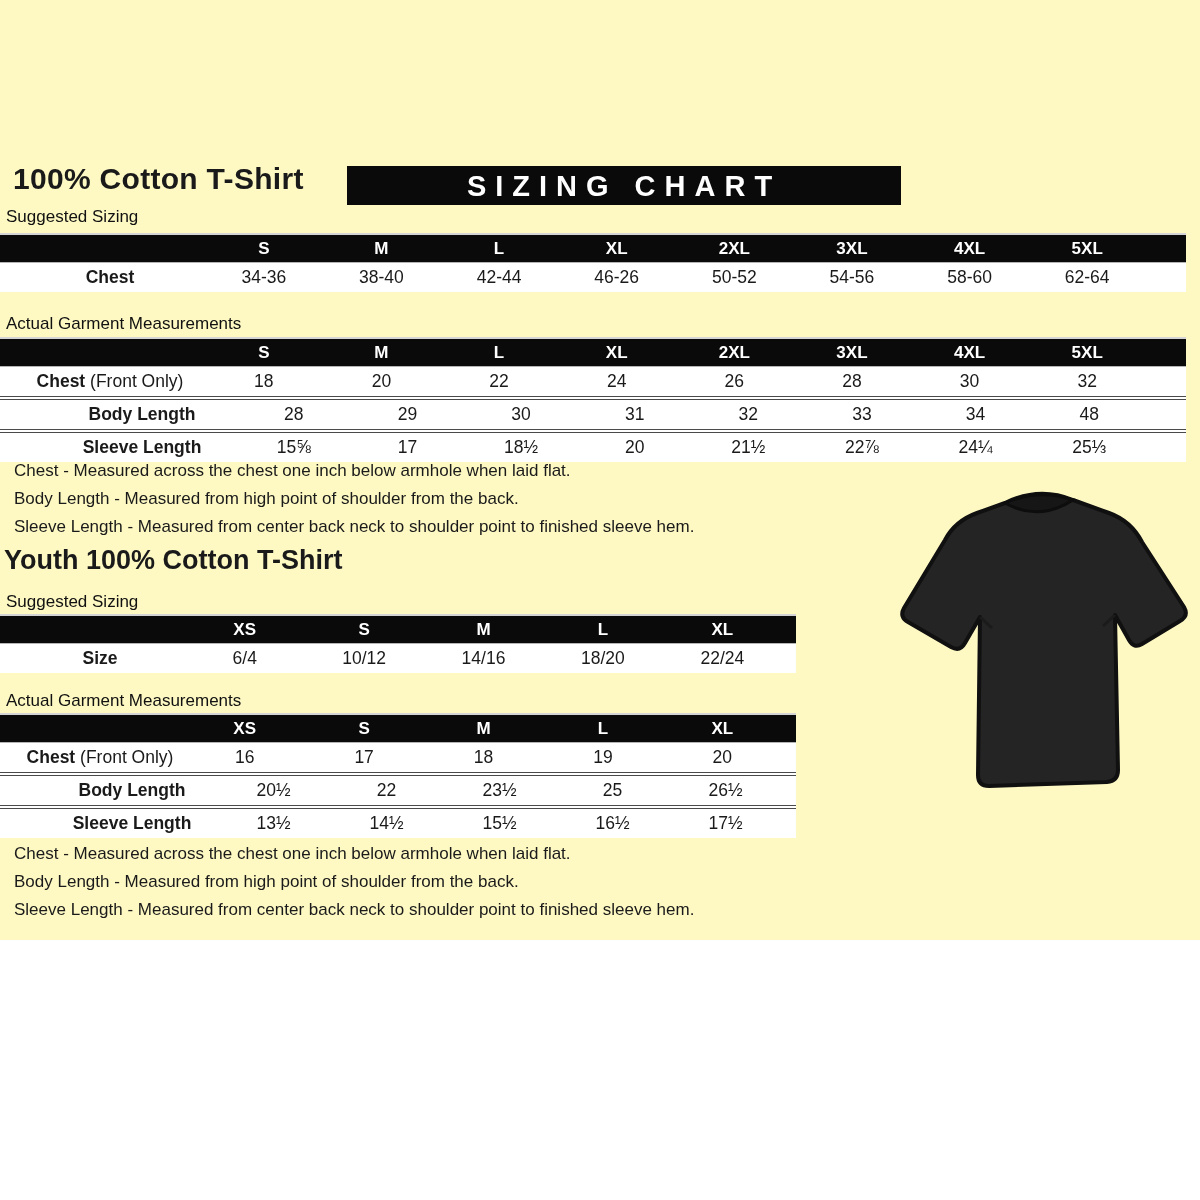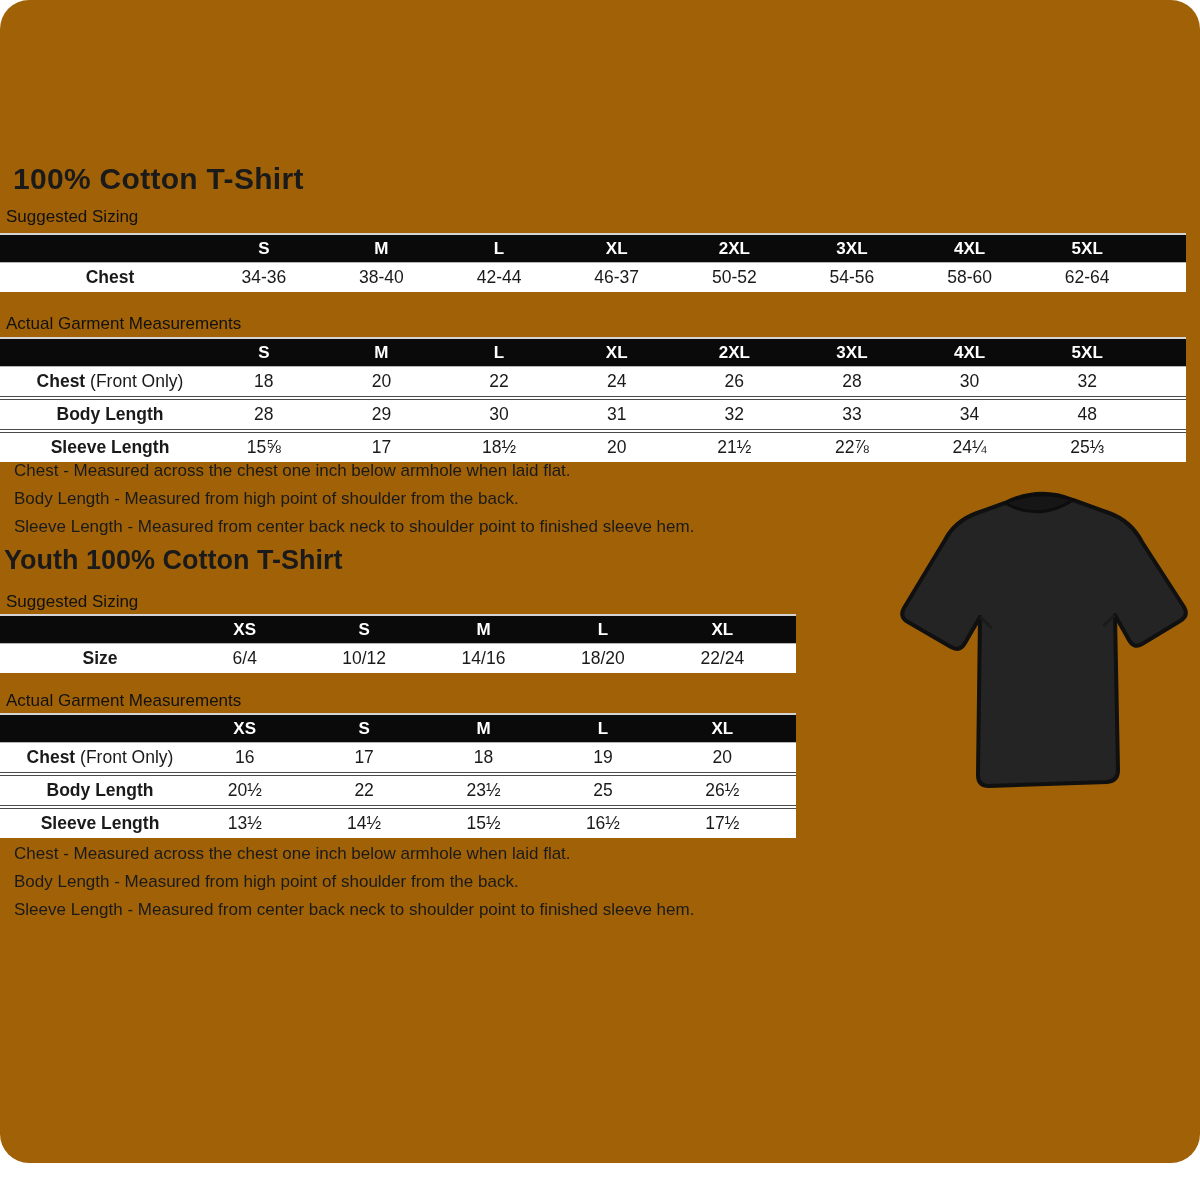--- a/index.html
+++ b/index.html
@@ -1,70 +1,71 @@
 <!DOCTYPE html>
 <html><head>
 <meta charset="utf-8">
 <style>
   html,body{margin:0;padding:0;background:#fff;}
-  .page{position:relative;width:1200px;height:1163px;background:#a16207;
-        font-family:"Liberation Sans",sans-serif;color:#1a1a1a;overflow:hidden;border-radius:29px;}
+  .page{position:relative;width:1200px;height:940px;background:#fef9c3;
+        font-family:"Liberation Sans",sans-serif;color:#1a1a1a;overflow:hidden;}
   .abs{position:absolute;}
 
   .main-title{left:13px;top:162px;font-size:30px;font-weight:700;letter-spacing:.3px;}
   .banner{left:347px;top:166px;width:554px;height:39px;background:#0a0a0a;color:#fff;
           font-weight:700;font-size:29px;letter-spacing:9px;text-align:center;line-height:40px;}
   .sec-label{font-size:17px;color:#111;}
   .youth-title{left:4px;top:545px;font-size:27px;font-weight:700;}
 
   .tbl{left:0;background:#fff;}
   .tbl-adult{width:1186px;}
   .tbl-youth{width:796px;}
   .thead{display:flex;background:#0a0a0a;color:#fff;height:27px;line-height:27px;
          font-weight:700;font-size:17px;border-top:2px solid #d4d4d4;border-bottom:1px solid #b5b5b5;}
   .trow{display:flex;height:29px;line-height:29px;font-size:17.5px;}
-  .sep{border-top:4px double #4a4a4a;}
+  .sep{border-top:4px double #4a4a4a;padding-left:32px;}
   .lblcell{width:205px;padding-left:15px;box-sizing:border-box;text-align:center;font-weight:700;white-space:nowrap;}
   .tbl-youth .lblcell{width:185px;}
   .suffix{font-weight:400;margin-top:32px;}
   .cell{flex:1;text-align:center;}
   .pad-a{padding-right:40px;}
   .pad-y{padding-right:14px;}
 
   .notes .note{font-size:17px;line-height:28px;white-space:nowrap;}
 
   .shirt-svg{left:892px;top:476px;}
 </style>
 </head>
 <body>
 
 <div class="page">
 
   <div class="abs main-title">100% Cotton T-Shirt</div>
+  <div class="abs banner">SIZING CHART</div>
 
   <div class="abs sec-label" style="left:6px;top:207px;">Suggested Sizing</div>
 
   <div class="abs tbl tbl-adult" style="top:233px;">
     <div class="thead pad-a">
       <div class="lblcell"></div>
       <div class="cell">S</div>
       <div class="cell">M</div>
       <div class="cell">L</div>
       <div class="cell">XL</div>
       <div class="cell">2XL</div>
       <div class="cell">3XL</div>
       <div class="cell">4XL</div>
       <div class="cell">5XL</div>
     </div>
     <div class="trow pad-a">
       <div class="lblcell"><span>Chest</span></div>
       <div class="cell">34-36</div>
       <div class="cell">38-40</div>
       <div class="cell">42-44</div>
-      <div class="cell">46-37</div>
+      <div class="cell">46-26</div>
       <div class="cell">50-52</div>
       <div class="cell">54-56</div>
       <div class="cell">58-60</div>
       <div class="cell">62-64</div>
     </div>
   </div>
 
   <div class="abs sec-label" style="left:6px;top:314px;">Actual Garment Measurements</div>
 
   <div class="abs tbl tbl-adult" style="top:337px;">

